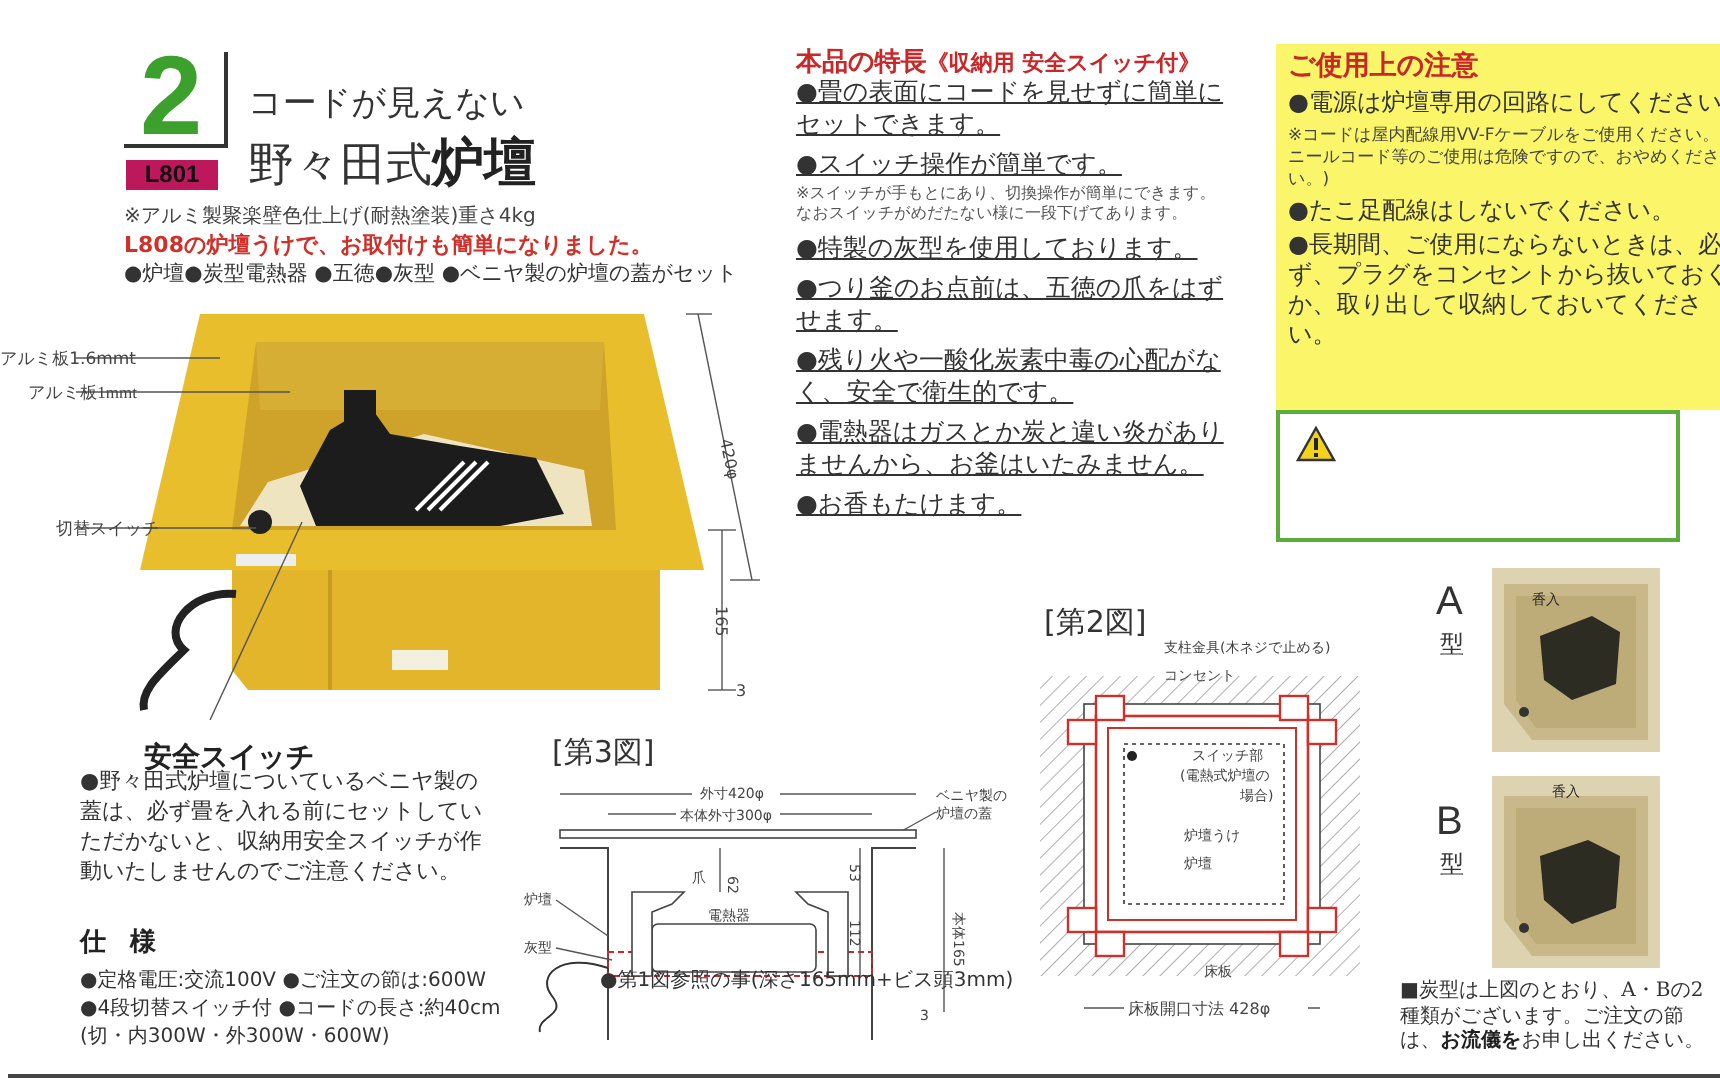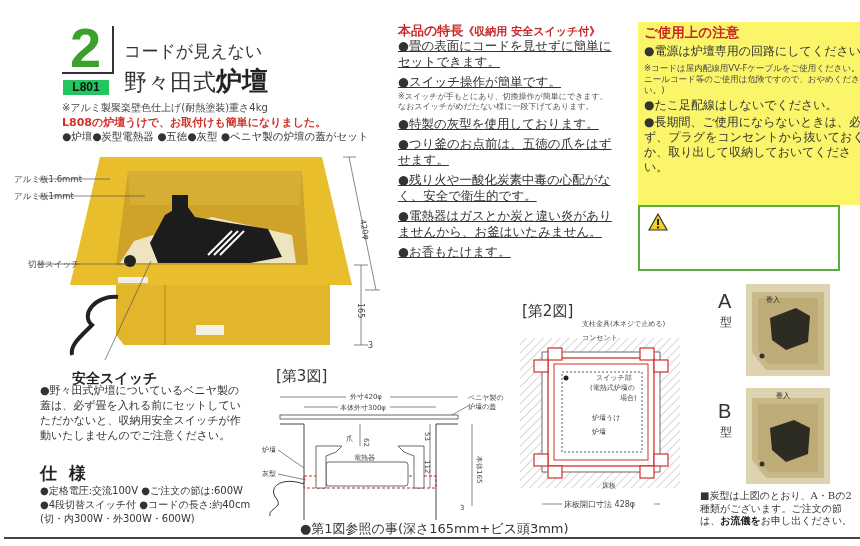--- a/index.html
+++ b/index.html
@@ -4,35 +4,35 @@
 <style>
   * { box-sizing: border-box; margin: 0; padding: 0; }
   html, body { width: 860px; height: 546px; background: #ffffff; overflow: hidden; }
   body { position: relative; font-family: "DejaVu Sans", "Liberation Sans", sans-serif; color: #333; }
   .abs { position: absolute; }
   .serif { font-family: "DejaVu Serif", "Liberation Serif", serif; }
 
   
   #num { left: 70px; top: 20px; font-size: 56px; line-height: 56px; color: #3ca12c; font-family: "Liberation Sans", sans-serif; font-weight: bold; }
   #num-bracket { left: 62px; top: 26px; width: 52px; height: 48px; border-right: 2px solid #333; border-bottom: 2px solid #333; }
-  #model { left: 63px; top: 80px; width: 46px; height: 15px; background: #22c55e; font-size: 12px; font-weight: bold; line-height: 15px; text-align: center; color: #111; font-family: "Liberation Sans", sans-serif; }
+  #model { left: 63px; top: 80px; width: 46px; height: 15px; background: #be185d; font-size: 12px; font-weight: bold; line-height: 15px; text-align: center; color: #111; font-family: "Liberation Sans", sans-serif; }
   #tagline { left: 124px; top: 40px; font-size: 17px; color: #333; }
   #title { left: 124px; top: 64px; font-size: 23px; color: #333; white-space: nowrap; }
   #title b { font-size: 26px; color: #222; }
   #spec-note { left: 62px; top: 101px; font-size: 10px; color: #444; }
   #red-note { left: 62px; top: 115px; font-size: 11px; color: #d0302a; font-weight: bold; }
   #set-list { left: 62px; top: 130px; font-size: 10.5px; color: #333; white-space: nowrap; }
 
   
   #product { left: 0; top: 145px; width: 380px; height: 215px; }
   .callout { font-size: 8.5px; color: #444; white-space: nowrap; }
   #safety-title { left: 72px; top: 370px; font-size: 14px; font-weight: bold; color: #222; }
   #safety-body { left: 40px; top: 383px; width: 205px; font-size: 11px; line-height: 15px; color: #333; }
 
-  #spec-title { left: 40px; top: 462px; font-size: 17px; font-weight: bold; color: #222; letter-spacing: 12px; }
+  #spec-title { left: 40px; top: 462px; font-size: 13px; font-weight: bold; color: #222; letter-spacing: 12px; }
   #spec-lines { left: 40px; top: 484px; font-size: 10px; line-height: 14px; color: #333; white-space: nowrap; }
 
   
   #feat-title { left: 398px; top: 22px; font-size: 13px; font-weight: bold; color: #c8282a; white-space: nowrap; }
   #feat-title span { font-size: 11px; }
   #features { left: 398px; top: 38px; width: 215px; font-size: 12.5px; line-height: 16px; color: #333; }
   #features .item { margin-bottom: 4px; text-decoration: underline; }
   #features .small { font-size: 8px; line-height: 10px; color: #555; margin-top: -2px; margin-bottom: 4px; }
 
   
@@ -42,21 +42,21 @@
   #caution .cs { font-size: 8.5px; line-height: 11px; color: #444; margin-top: 4px; margin-bottom: 2px; }
 
   
   #warning { left: 638px; top: 205px; width: 202px; height: 66px; border: 2px solid #5aad3a; background: #fff; padding: 4px 8px; }
   #warn-text { position: absolute; left: 32px; top: 4px; font-size: 12.5px; line-height: 18px; color: #d0302a; font-weight: bold; }
   #warn-icon { position: absolute; left: 8px; top: 6px; }
 
   
   #fig3-title { left: 276px; top: 367px; font-size: 15px; color: #333; }
   #fig3 { left: 260px; top: 380px; width: 250px; height: 140px; }
-  #fig3-note { left: 300px; top: 520px; font-size: 13px; color: #333; white-space: nowrap; }
+  #fig3-note { left: 300px; top: 483px; font-size: 10px; color: #333; white-space: nowrap; }
 
   
   #fig2-title { left: 522px; top: 302px; font-size: 15px; color: #333; }
   #fig2 { left: 510px; top: 320px; width: 180px; height: 200px; }
 
   
   .photo { position: absolute; background: #ddd3b0; }
   .ab-label { font-size: 20px; color: #333; font-family: "Liberation Sans", sans-serif; }
   .ab-kata { font-size: 12px; color: #333; }
   #ab-note { left: 700px; top: 490px; width: 160px; font-size: 10px; line-height: 12.5px; color: #333; }
@@ -113,22 +113,22 @@
   <line class="leader" x1="349" y1="12" x2="376" y2="145"></line>
   <line class="leader" x1="343" y1="12" x2="356" y2="12"></line>
   <line class="leader" x1="365" y1="145" x2="380" y2="145"></line>
   <line class="leader" x1="361" y1="120" x2="361" y2="200"></line>
   <line class="leader" x1="354" y1="120" x2="368" y2="120"></line>
   <line class="leader" x1="354" y1="200" x2="368" y2="200"></line>
   <text x="360" y="75" font-size="8" fill="#444" transform="rotate(78 360 75)" font-family="DejaVu Sans, sans-serif">420φ</text>
   <text x="358" y="158" font-size="8" fill="#444" transform="rotate(90 358 158)" font-family="DejaVu Sans, sans-serif">165</text>
   <text x="368" y="203" font-size="8" fill="#444" font-family="DejaVu Sans, sans-serif">3</text>
 </svg>
-<div class="abs callout" style="left:14px;top:174px;">アルミ板1.6mmt</div>
-<div class="abs callout" style="left:14px;top:191px;">アルミ板1mmt</div>
+<div class="abs callout" style="left:0;top:174px;">アルミ板1.6mmt</div>
+<div class="abs callout" style="left:14px;top:191px;font-family:Liberation Serif, serif;">アルミ板1mmt</div>
 <div class="abs callout" style="left:28px;top:259px;">切替スイッチ</div>
 
 <div class="abs" id="safety-title">安全スイッチ</div>
 <div class="abs" id="safety-body">●野々田式炉壇についているベニヤ製の蓋は、必ず畳を入れる前にセットしていただかないと、収納用安全スイッチが作動いたしませんのでご注意ください。</div>
 
 <div class="abs" id="spec-title">仕様</div>
 <div class="abs" id="spec-lines">
   <div>●定格電圧:交流100V ●ご注文の節は:600W</div>
   <div>●4段切替スイッチ付 ●コードの長さ:約40cm</div>
   <div>(切・内300W・外300W・600W)</div>

